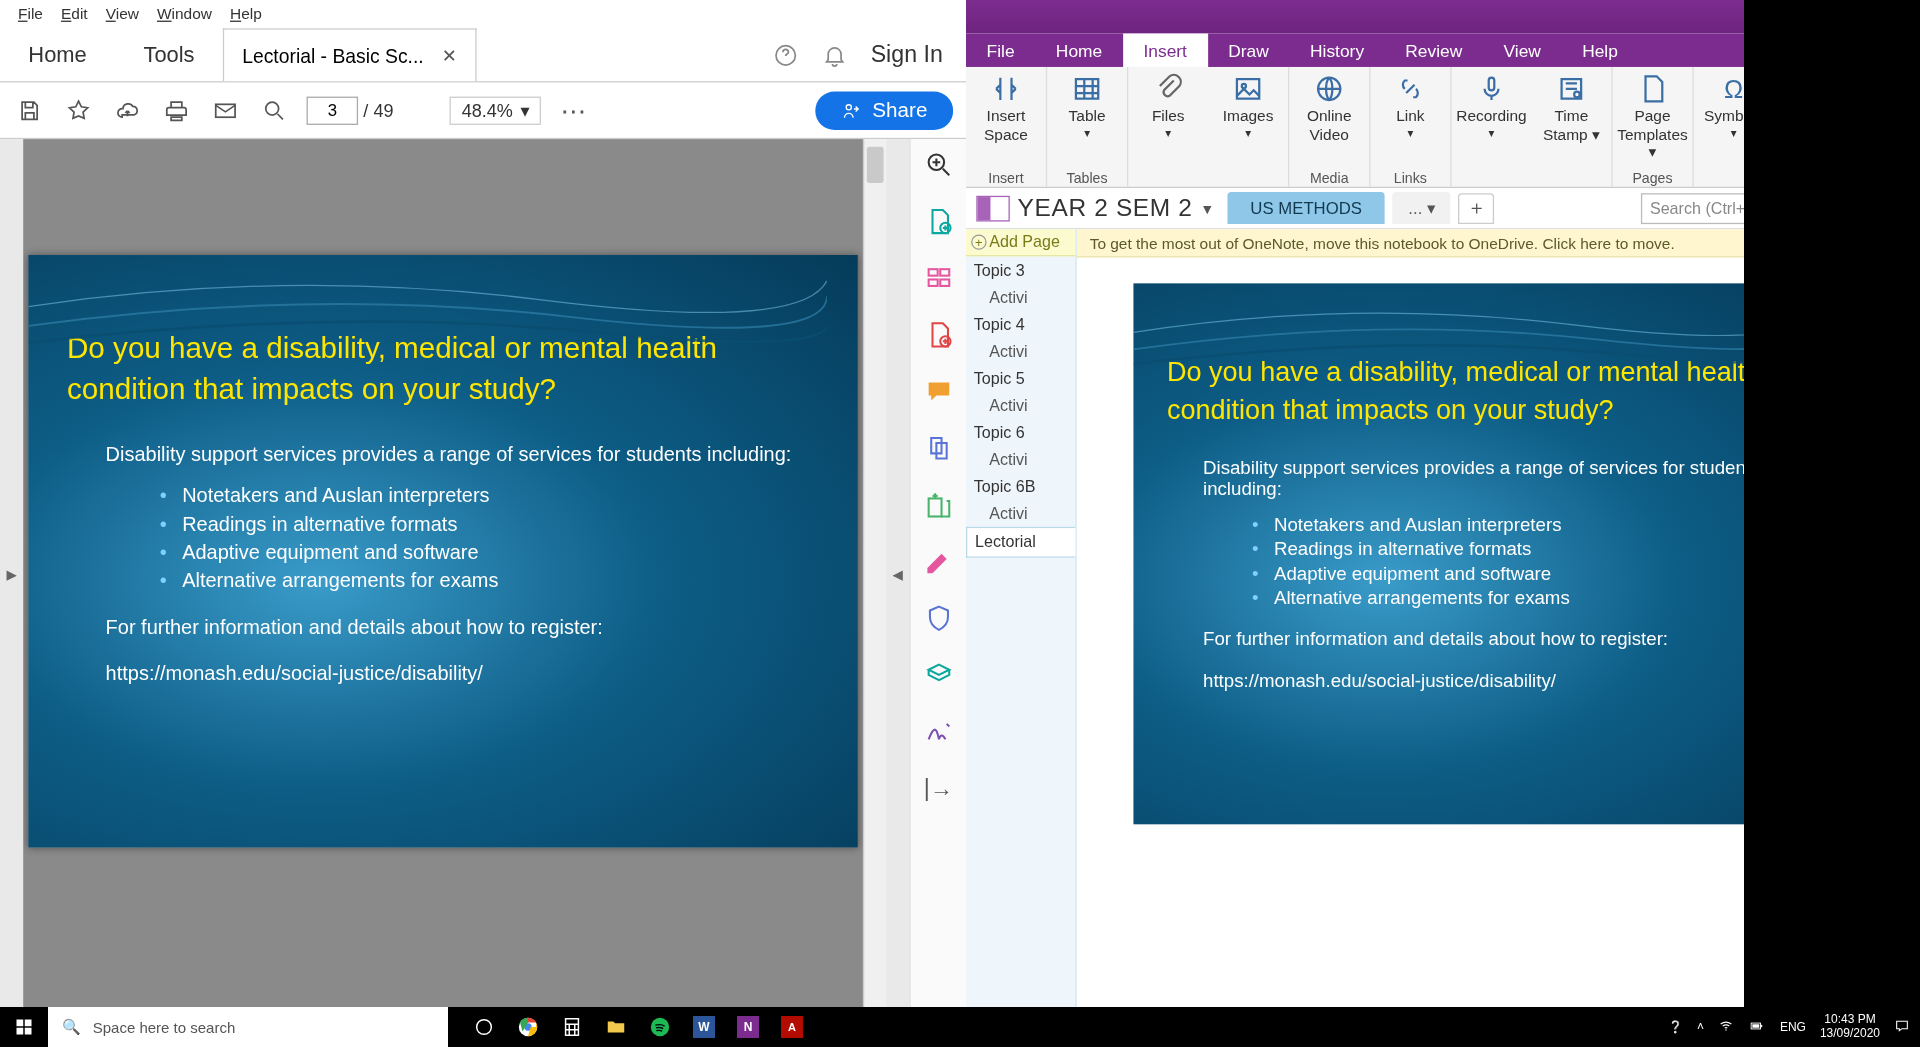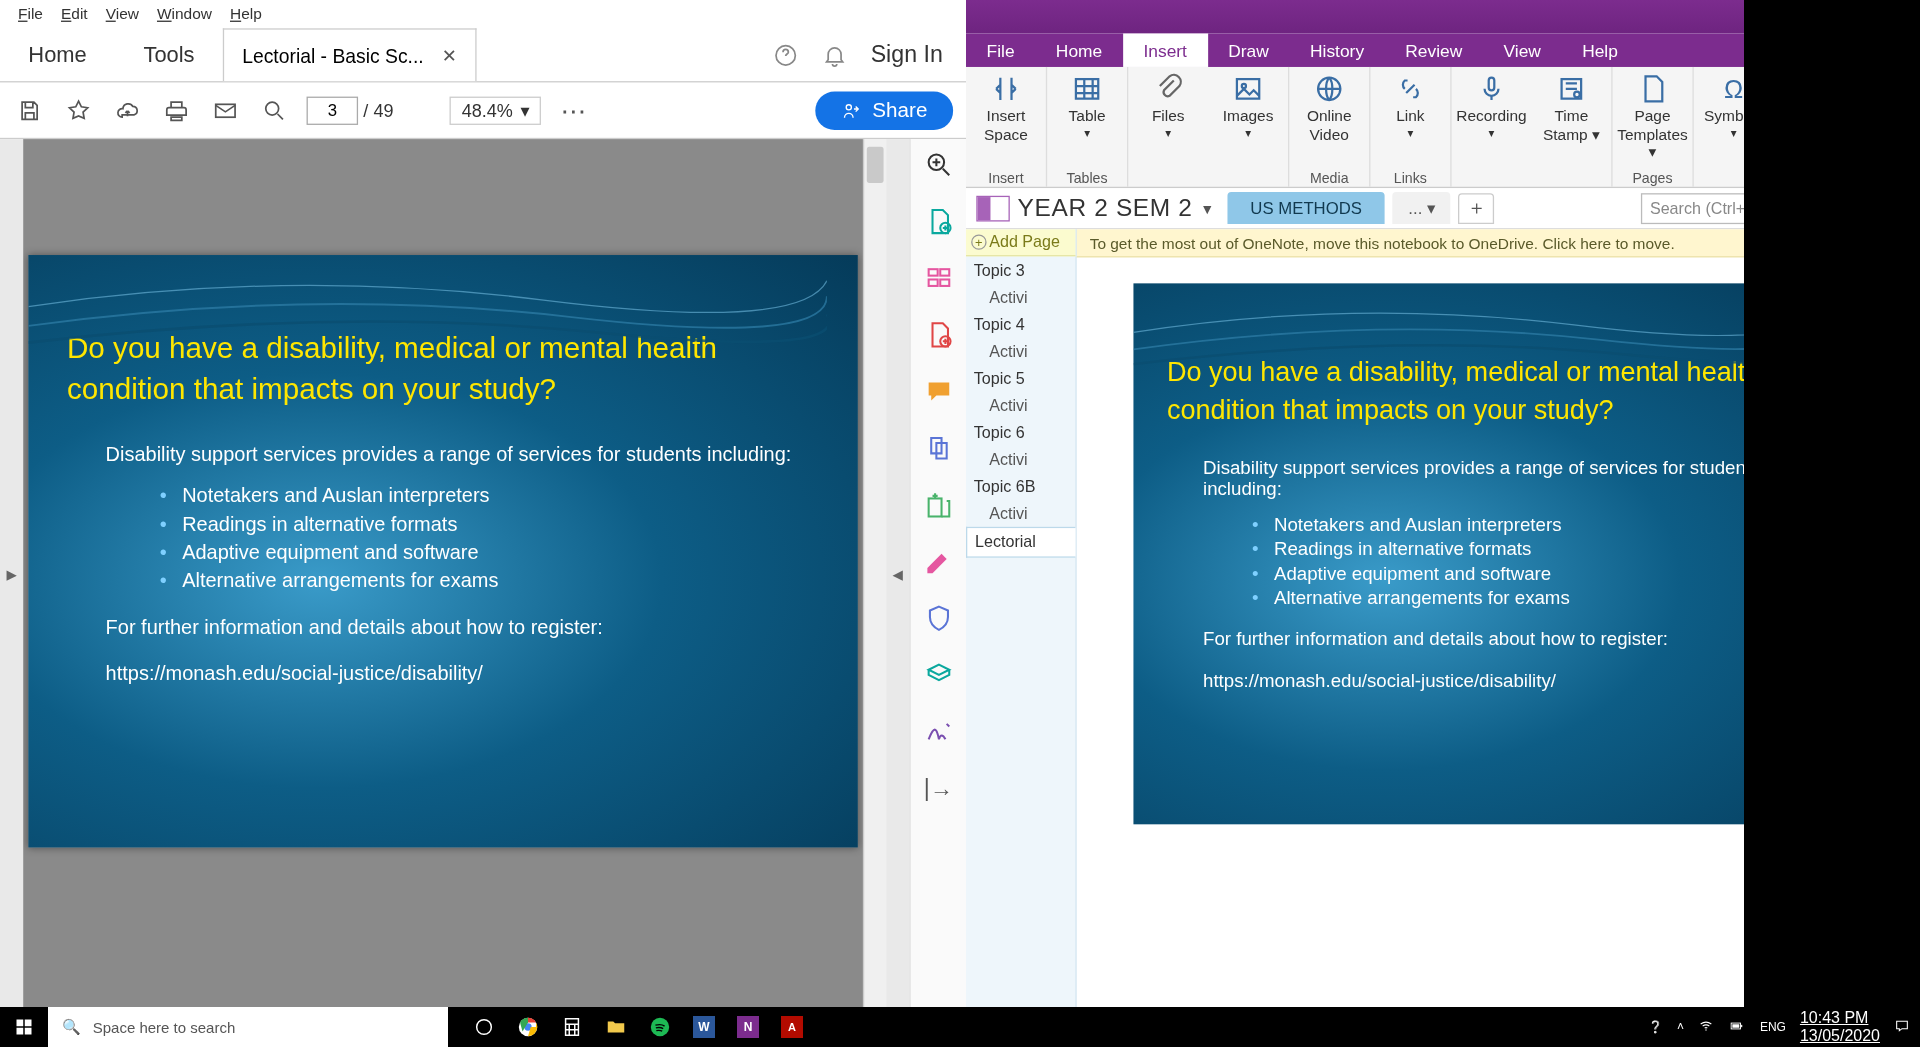--- a/index.html
+++ b/index.html
@@ -96,21 +96,21 @@
 .on-slide ul li::before { content:"•"; color:#7fd0ff; margin-right:12px;}
 
 
 #tb-start { width:48px; height:40px; display:flex; align-items:center; justify-content:center;}
 #tb-start svg { width:18px; height:18px; }
 #tb-search { flex:0 0 400px; height:40px; background:#fff; color:#555; display:flex; align-items:center; gap:12px; padding:0 14px; font-size:15px;}
 .tb-gap { flex:0 0 14px;}
 .tb-ico { width:44px; height:40px; display:flex; align-items:center; justify-content:center;}
 .tb-ico svg, .tb-ico .sq { width:22px; height:22px; }
 #tb-tray { margin-left:auto; display:flex; align-items:center; gap:14px; padding-right:10px; font-size:12px; color:#fff;}
-#tb-clock { text-align:left; line-height:1.15; font-size:16px;text-decoration:underline;}
+#tb-clock { text-align:center; line-height:1.15; font-size:12px;}
 
 
 svg { stroke:currentColor; fill:none; stroke-width:1.6; }
 </style>
 </head>
 <body>
 
 <div id="scale-wrap-outer" style="width:1744px;height:1007px;overflow:hidden;">
 <div id="scale-wrap">
 
@@ -566,19 +566,19 @@
           <circle cx="12" cy="18" r="1" fill="#fff" stroke="none"></circle>
         </svg></span>
     <span><svg viewBox="0 0 24 24" style="stroke:#fff;width:18px;height:14px">
           <rect x="2" y="7" width="16" height="10"></rect>
           <rect x="19" y="10" width="2" height="4" fill="#fff" stroke="none"></rect>
           <rect x="4" y="9" width="12" height="6" fill="#fff" stroke="none"></rect>
         </svg></span>
     <span>ENG</span>
     <div id="tb-clock">
       <div>10:43 PM</div>
-      <div>13/05/2020</div>
+      <div>13/09/2020</div>
     </div>
     <span><svg viewBox="0 0 24 24" style="stroke:#fff;width:16px;height:16px">
           <path d="M4 5h16v11H12l-4 3v-3H4z"></path>
         </svg></span>
   </div>
 </div>
 
 </body></html>

